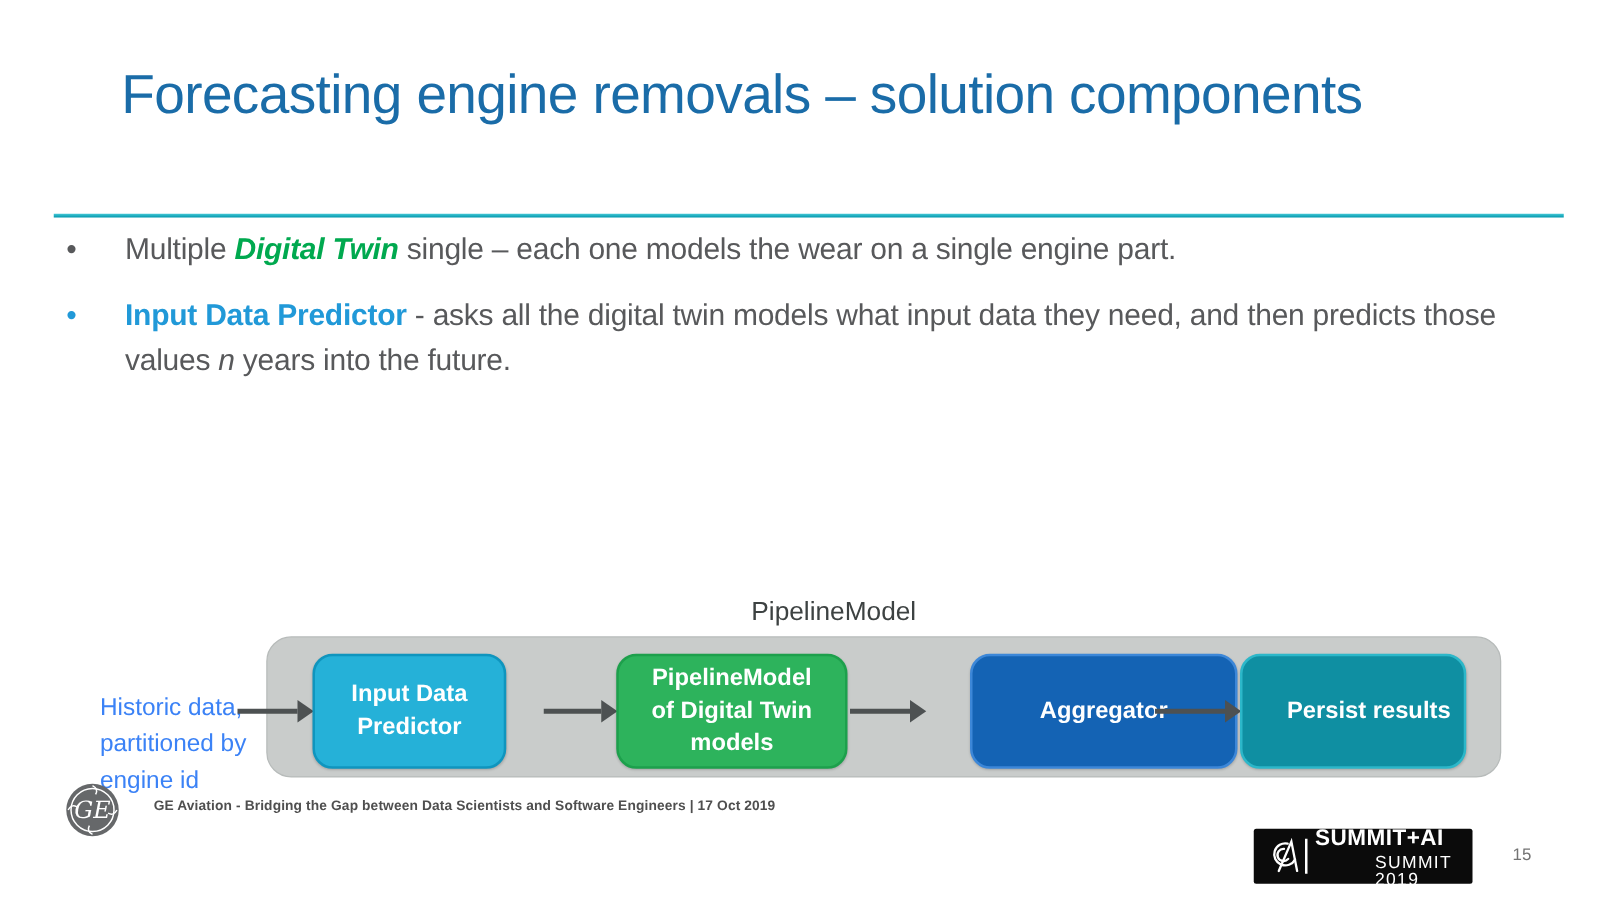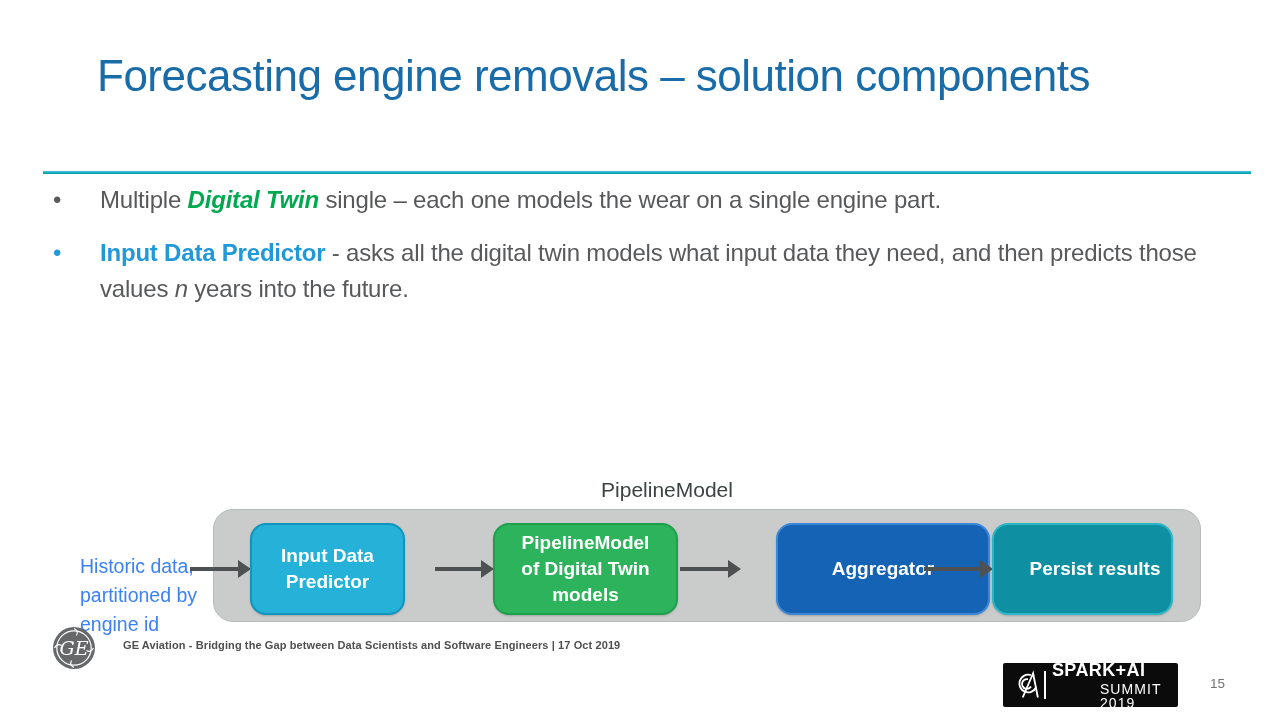--- a/index.html
+++ b/index.html
@@ -146,20 +146,20 @@
   <div class="spark-logo">
     <svg width="36" height="34" viewBox="0 0 36 34">
       <g fill="none" stroke="#ffffff" stroke-width="2.2" stroke-linecap="round">
         <path d="M24 5 a10.5 10.5 0 1 0 7 15"></path>
         <path d="M20.5 10 a5.8 5.8 0 1 0 4 9.5"></path>
         <path d="M15.5 31 L27.5 3 L33 31"></path>
       </g>
     </svg>
     <div class="spark-sep"></div>
     <div class="spark-text">
-      <div class="spark-l1">SPARK+AI</div>
+      <div class="spark-l1">SUMMIT+AI</div>
       <div class="spark-l2">SUMMIT 2019</div>
     </div>
   </div>
 
   <div class="page-number">15</div>
 
 </div>
 
 </body></html>

